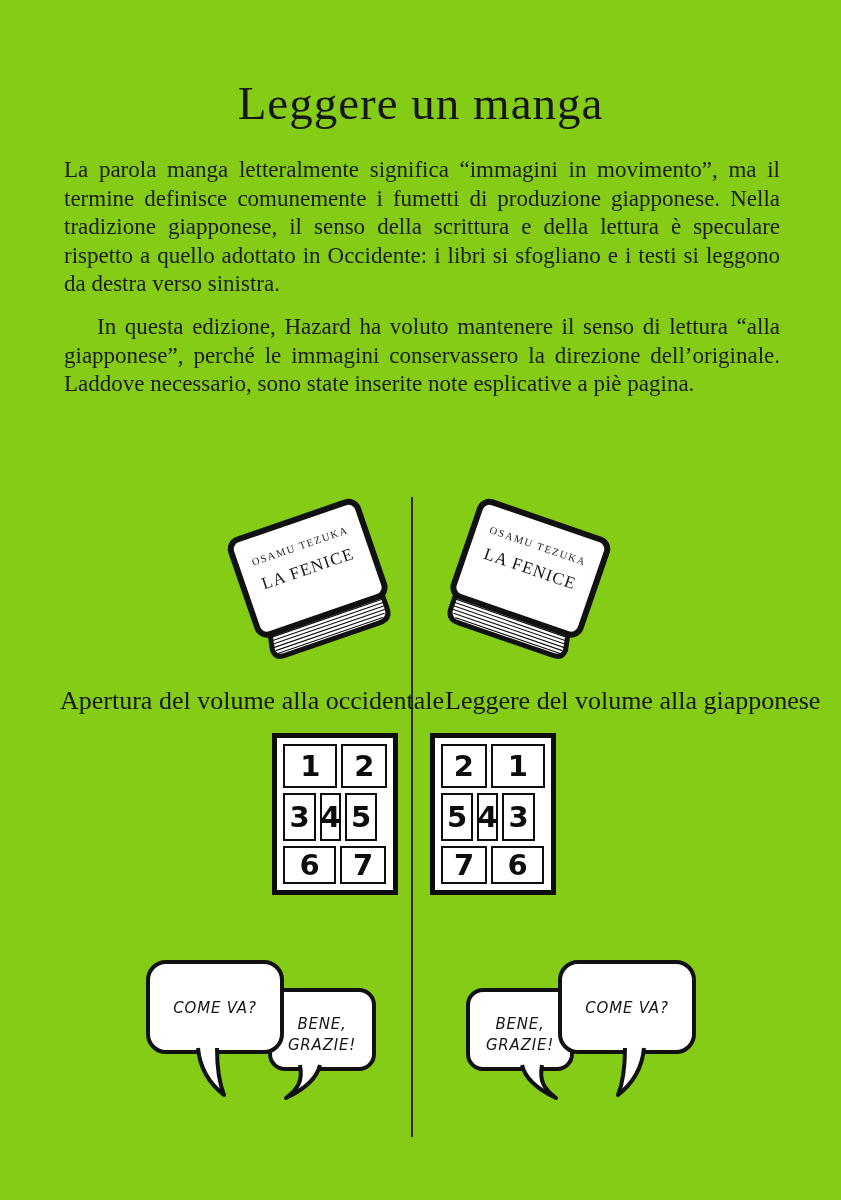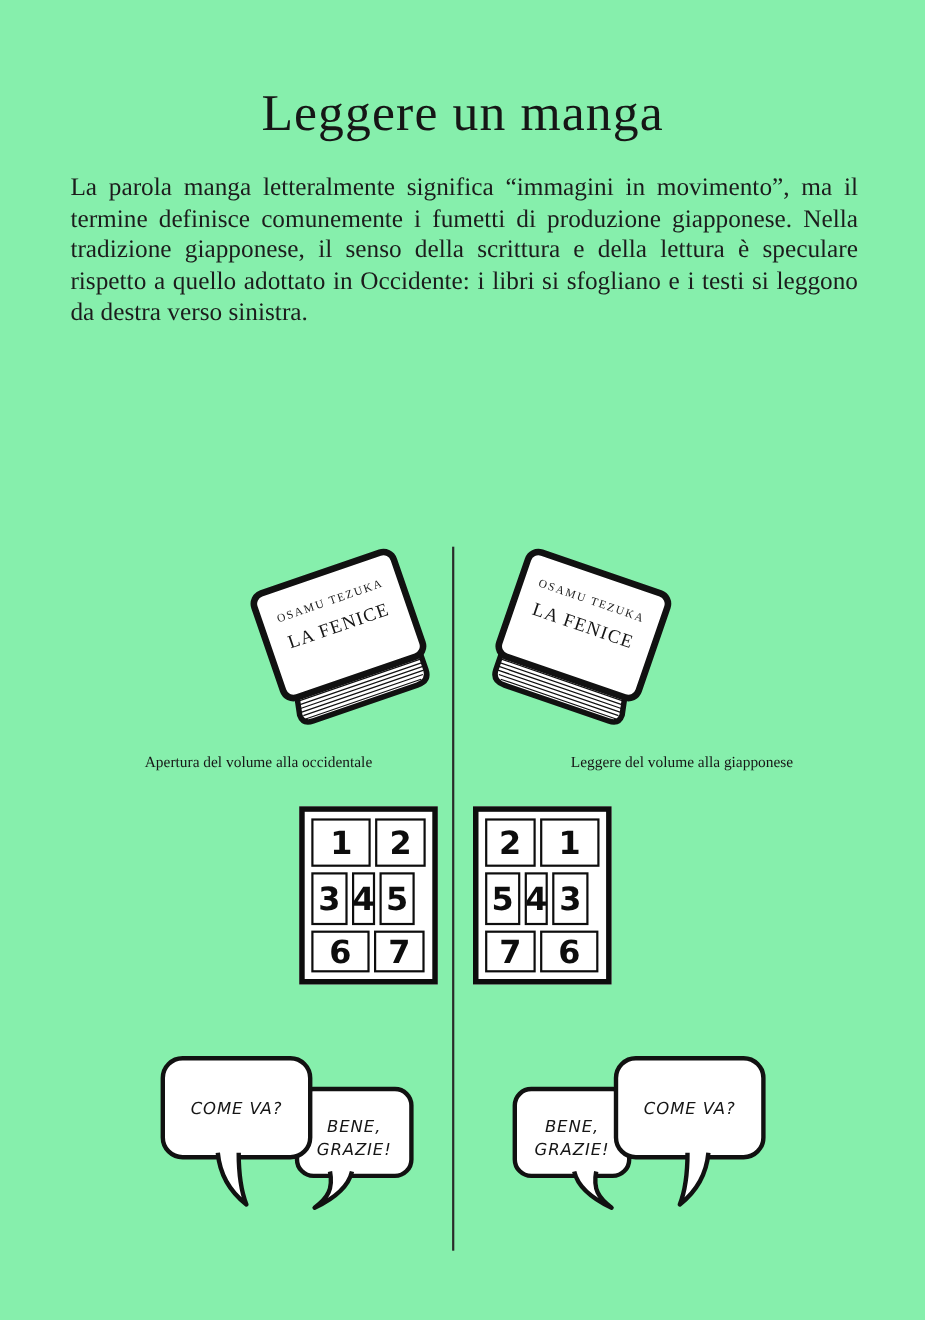--- a/index.html
+++ b/index.html
@@ -1,20 +1,20 @@
 <!DOCTYPE html>
 <html><head>
 <meta charset="utf-8">
 <style>
   html,body{margin:0;padding:0;background:#e8e8e8;}
   .page{
     position:relative;
     width:841px;height:1200px;
     margin:0 auto;
-    background:#86efac;
+    background:#84cc16;
     overflow:hidden;
     font-family:"Liberation Serif", serif;
     color:#161616;
   }
   .page-title{
     position:absolute;top:76px;left:0;width:841px;
     margin:0;text-align:center;
     font-size:47px;font-weight:400;letter-spacing:1px;
     font-family:"Liberation Serif", serif;color:#161616;
   }
@@ -35,21 +35,21 @@
   .book-author-text{
     font-family:"Liberation Serif", serif;font-size:10.5px;letter-spacing:1.6px;
     fill:#222;
   }
   .book-title-text{
     font-family:"Liberation Serif", serif;font-size:17px;letter-spacing:1.2px;
     fill:#161616;
   }
   .fig-caption{
     position:absolute;top:686px;width:350px;
-    font-size:14px;text-align:center;color:#161616;white-space:nowrap;
+    font-size:26px;text-align:center;color:#161616;white-space:nowrap;
   }
   .caption-west{left:60px;}
   .caption-jap{left:445px;}
   .panel-fig{
     position:absolute;top:733px;width:126px;height:162px;
     box-sizing:border-box;border:5px solid #0d0d0d;background:#fff;
     padding:6px;display:flex;flex-direction:column;gap:5px;
   }
   .panel-fig-west{left:272px;}
   .panel-fig-jap{left:430px;}
@@ -73,20 +73,21 @@
   .ink-line{stroke:#111;fill:none;}
 </style>
 </head>
 <body>
 
 <div class="page">
 
   <h1 class="page-title">Leggere un manga</h1>
 
   <p class="body-text para-1">La parola manga letteralmente significa “immagini in movimento”, ma il termine definisce comunemente i fumetti di produzione giapponese. Nella tradizione giapponese, il senso della scrittura e della lettura è speculare rispetto a quello adottato in Occidente: i libri si sfogliano e i testi si leggono da destra verso sinistra.</p>
+  <p class="body-text para-2">In questa edizione, Hazard ha voluto mantenere il senso di lettura “alla giapponese”, perché le immagini conservassero la direzione dell’originale. Laddove necessario, sono state inserite note esplicative a piè pagina.</p>
 
   <div class="column-divider"></div>
 
   <svg class="book-svg book-left" viewBox="0 0 190 175">
     <g transform="rotate(-19 95 85)">
       <path d="M153,118 L153,132 Q153,143 141,143 L41,143 Q31,143 31,134 L34,118" fill="#fff" stroke="#111" stroke-width="5" stroke-linejoin="round"></path>
       <path class="ink-line" stroke-width="1.1" d="M34,121.5 H152 M33,125 H152.5 M33,128.5 H152 M33,132 H151 M34,135.5 H149 M35,139 H146"></path>
       <rect x="24" y="18" width="134" height="100" rx="10" fill="#fff" stroke="#111" stroke-width="6"></rect>
       <text class="book-author-text" x="91" y="48" text-anchor="middle">OSAMU TEZUKA</text>
       <text class="book-title-text" x="91" y="74" text-anchor="middle">LA FENICE</text>

